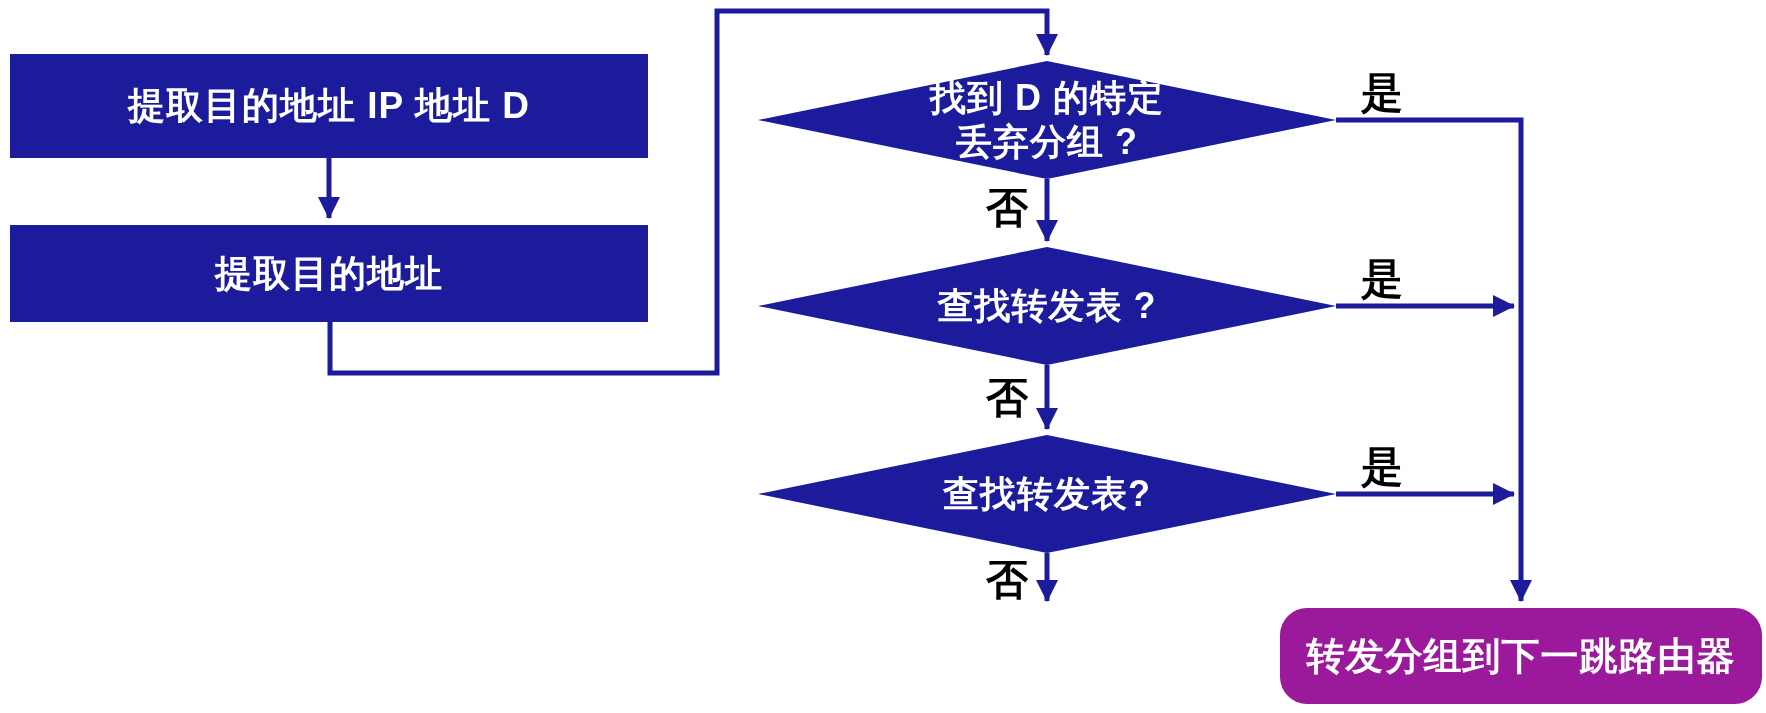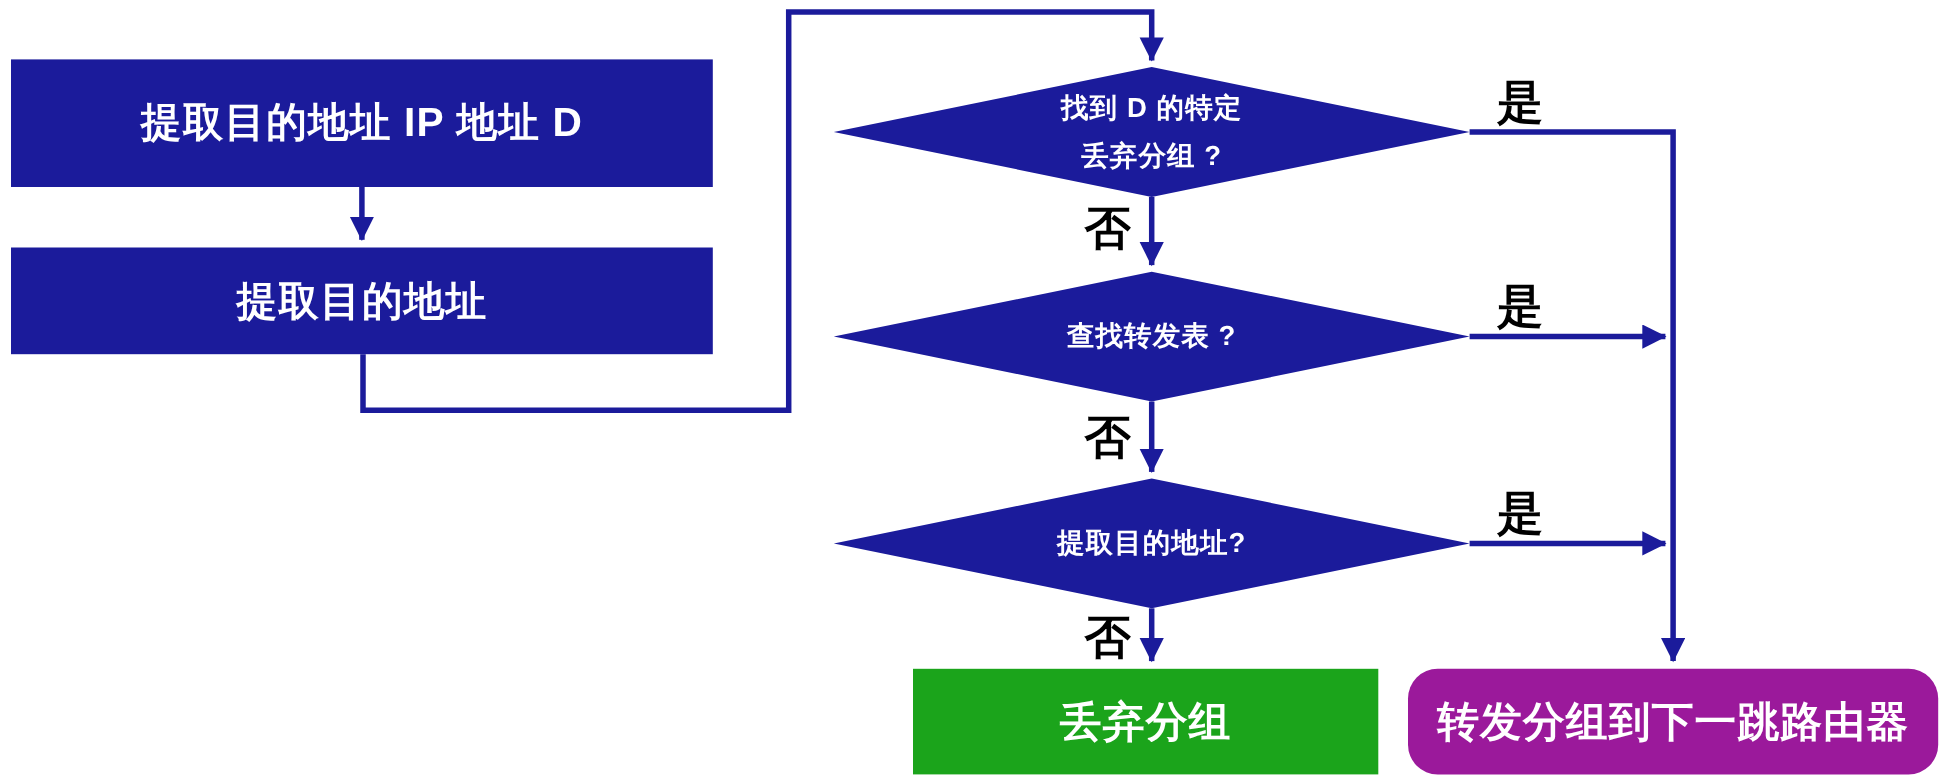--- a/index.html
+++ b/index.html
@@ -17,21 +17,21 @@
   .node{
     position:absolute;display:flex;align-items:center;justify-content:center;
     color:var(--node_text);font-weight:bold;font-size:37px;
     text-align:center;letter-spacing:1px;
   }
   .process{background:var(--navy);}
   .terminal-discard{background:var(--green);font-size:38px;}
   .terminal-forward{background:var(--purple);font-size:38px;border-radius:27px;}
   .diamond-text{
     position:absolute;display:flex;flex-direction:column;align-items:center;justify-content:center;
-    color:var(--node_text);font-weight:bold;font-size:25px;line-height:44px;
+    color:var(--node_text);font-weight:bold;font-size:36px;line-height:44px;
     text-align:center;letter-spacing:1px;
   }
   .diamond-text span:empty{display:none;}
   .edge-label{
     position:absolute;width:80px;height:46px;
     display:flex;align-items:center;justify-content:center;
     color:var(--edge_label_text);font-weight:bold;font-size:42px;
   }
 </style>
 </head>
@@ -60,45 +60,42 @@
 
     <path class="edge" marker-end="url(#arrow)" d="M1336,494 L1514,494"></path>
 
     <path class="edge" marker-end="url(#arrow)" d="M1047,553 L1047,601"></path>
 
     <polygon class="diamond" points="1047,61 1336,120 1047,179 758,120"></polygon>
     <polygon class="diamond" points="1047,247 1336,306 1047,365 758,306"></polygon>
     <polygon class="diamond" points="1047,435 1336,494 1047,553 758,494"></polygon>
   </svg>
 
-  <div class="node process" style="left:10px;top:54px;width:638px;height:116px;">
+  <div class="node process" style="left:10px;top:54px;width:638px;height:104px;">
     <span>提取目的地址 IP 地址 D</span>
   </div>
 
   <div class="node process" style="left:10px;top:225px;width:638px;height:97px;">
     <span>提取目的地址</span>
   </div>
 
   <div class="diamond-text" style="left:857px;top:74px;width:380px;height:92px;">
     <span>找到 D 的特定</span>
     <span>丢弃分组 ?</span>
   </div>
 
   <div class="diamond-text" style="left:857px;top:260px;width:380px;height:92px;">
     <span>查找转发表 ?</span>
   </div>
 
   <div class="diamond-text" style="left:857px;top:448px;width:380px;height:92px;">
-    <span>提取目的地址?</span>
+    <span>查找转发表?</span>
 
   </div>
 
-  <div class="node terminal-discard" style="left:830px;top:608px;width:423px;height:96px;">
-    <span>丢弃分组</span>
-  </div>
 
   <div class="node terminal-forward" style="left:1280px;top:608px;width:482px;height:96px;">
     <span>转发分组到下一跳路由器</span>
   </div>
 
   <div class="edge-label" style="left:1342px;top:70px;">是</div>
   <div class="edge-label" style="left:1342px;top:256px;">是</div>
   <div class="edge-label" style="left:1342px;top:444px;">是</div>
 
   <div class="edge-label" style="left:967px;top:185px;">否</div>

